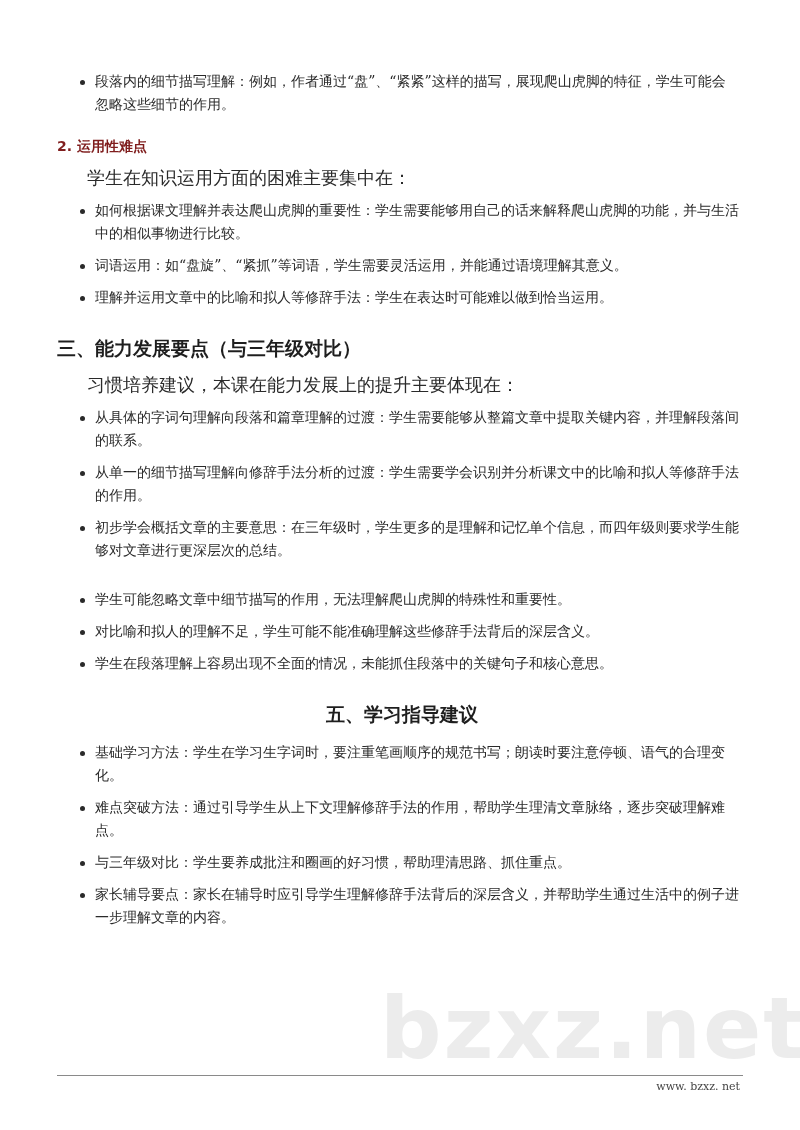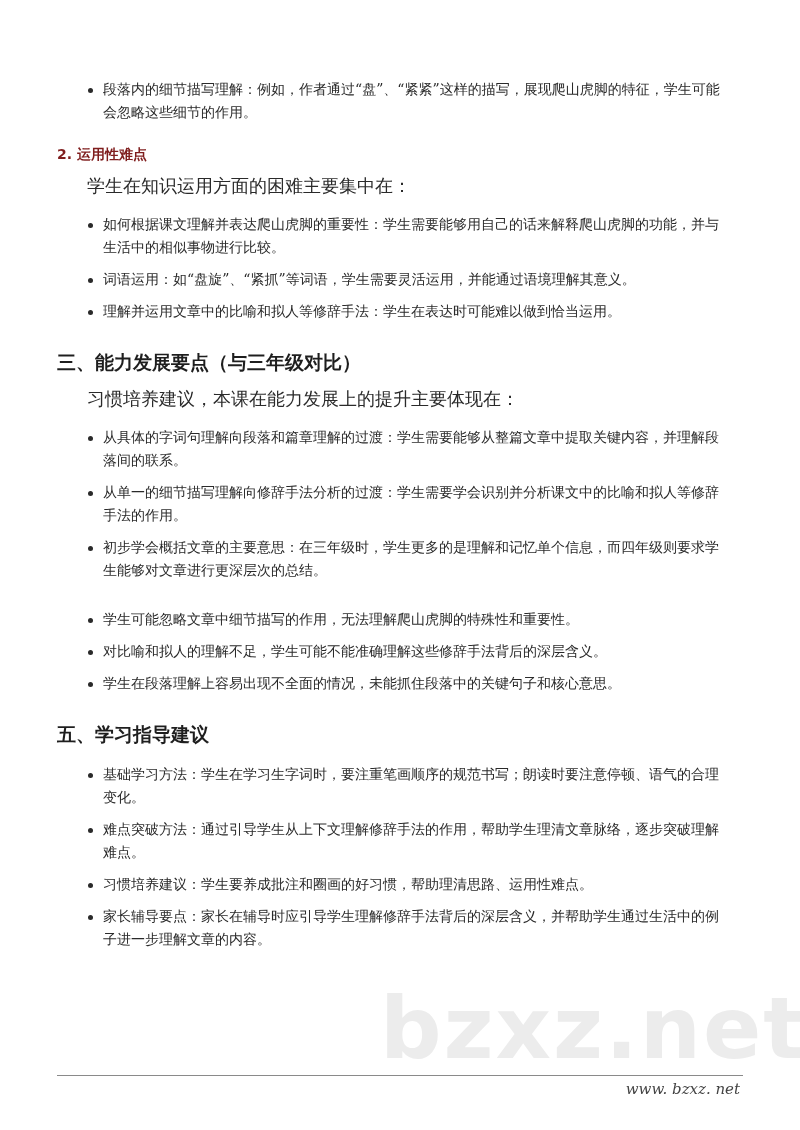--- a/index.html
+++ b/index.html
@@ -36,21 +36,21 @@
     }
     .content {
       position: absolute;
       left: 57px;
       top: 62px;
       width: 690px;
       z-index: 1;
     }
     ul.bullets {
       list-style: none;
-      margin: 16px;
+      margin: 8px;
       padding: 0;
     }
     ul.bullets li {
       position: relative;
       padding-left: 30px;
       font-size: 14px;
       line-height: 23px;
       margin-bottom: 9px;
     }
     ul.bullets li::before {
@@ -91,22 +91,21 @@
       top: 1075px;
       width: 686px;
       height: 1px;
       background: #8a8a8a;
     }
     .footer-url {
       position: absolute;
       right: 60px;
       top: 1080px;
       font-family: "DejaVu Serif", "Liberation Serif", serif;
-      font-style: italic;
-      font-size: 15px;
+      font-size: 11px;
       color: #444;
     }
   </style>
 </head>
 <body>
 
 <div class="page">
 
   <div class="watermark">bzxz.net</div>
 
@@ -138,25 +137,25 @@
 
     <section style="margin-top:26px;">
       <ul class="bullets">
         <li>学生可能忽略文章中细节描写的作用，无法理解爬山虎脚的特殊性和重要性。</li>
         <li>对比喻和拟人的理解不足，学生可能不能准确理解这些修辞手法背后的深层含义。</li>
         <li>学生在段落理解上容易出现不全面的情况，未能抓住段落中的关键句子和核心意思。</li>
       </ul>
     </section>
 
     <section style="margin-top:26px;">
-      <h2 class="section" style="margin-bottom:14px;">五、学习指导建议</h2>
+      <h2 class="section" style="margin-bottom:14px;text-align:center;">五、学习指导建议</h2>
       <ul class="bullets">
         <li>基础学习方法：学生在学习生字词时，要注重笔画顺序的规范书写；朗读时要注意停顿、语气的合理变化。</li>
         <li>难点突破方法：通过引导学生从上下文理解修辞手法的作用，帮助学生理清文章脉络，逐步突破理解难点。</li>
-        <li>习惯培养建议：学生要养成批注和圈画的好习惯，帮助理清思路、运用性难点。</li>
+        <li>与三年级对比：学生要养成批注和圈画的好习惯，帮助理清思路、抓住重点。</li>
         <li>家长辅导要点：家长在辅导时应引导学生理解修辞手法背后的深层含义，并帮助学生通过生活中的例子进一步理解文章的内容。</li>
       </ul>
     </section>
 
   </div>
 
   <div class="footer-line"></div>
   <div class="footer-url">www. bzxz. net</div>
 
 </div>

